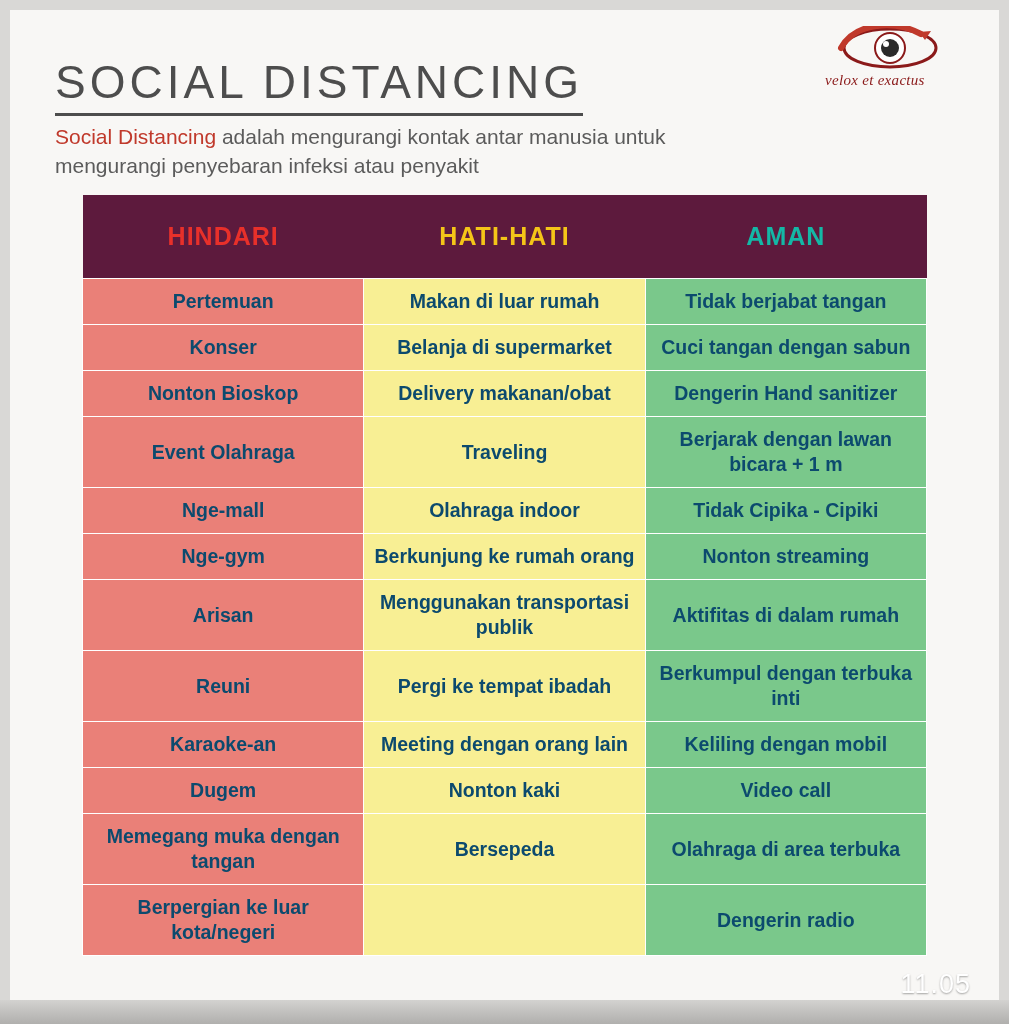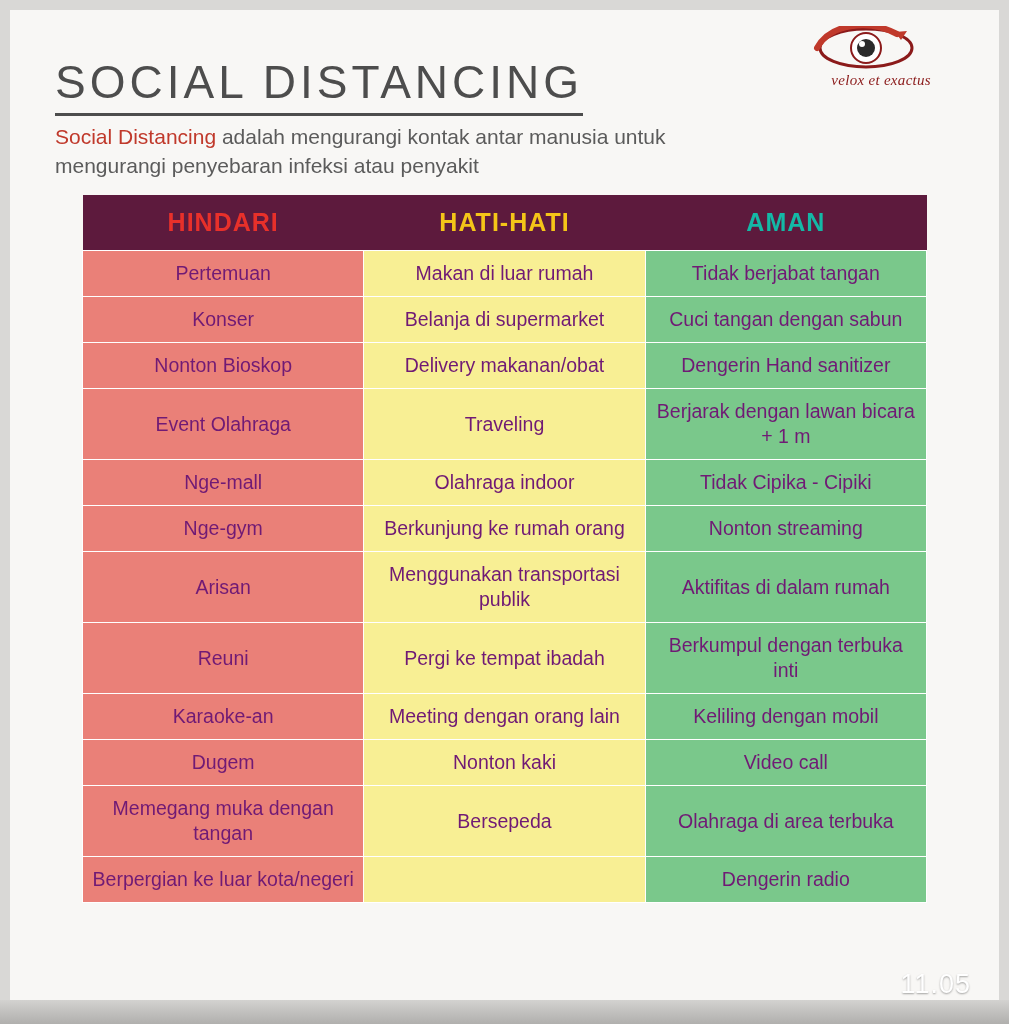--- a/index.html
+++ b/index.html
@@ -49,24 +49,24 @@
     left: 10px;
     top: 10px;
     width: 989px;
     height: 990px;
     background: #f8f7f5;
   }
 
   
   .logo {
     position: absolute;
-    right: 68px;
+    right: 44px;
     top: 16px;
     width: 130px;
-    text-align: right;
+    text-align: left;
   }
   .logo-mark {
     width: 110px;
     height: 44px;
     margin: 0 auto;
     position: relative;
   }
   .logo-tag {
     font-family: "Liberation Serif", serif;
     font-style: italic;
@@ -105,38 +105,39 @@
   table.matrix {
     position: absolute;
     left: 72px;
     top: 185px;
     width: 845px;
     border-collapse: collapse;
     table-layout: fixed;
   }
   table.matrix th {
     background: #5d1a3d;
-    padding: 13px 4px;
+    padding: 27px 4px;
     font-size: 25px;
     font-weight: bold;
     letter-spacing: 1px;
     text-align: center;
   }
   th.h-avoid  { color: #e8302a; }
   th.h-care   { color: #f4c518; margin-top: 39px; }
   th.h-safe   { color: #14b8a6; }
 
   table.matrix td {
     border: 1px solid #ffffff;
     text-align: center;
     font-size: 19.5px;
-    color: #701a75;
+    color: #0c4a6e;
     padding: 10px 8px;
     line-height: 25px;
     vertical-align: middle;
+    font-weight: bold;
   }
   td.c-avoid { background: #ea8078; width: 282px; }
   td.c-care  { background: #f8ef94; width: 282px; }
   td.c-safe  { background: #7ac88b; width: 281px; }
   td.blank   { background: #f8ef94; }
 
   .clock {
     position: absolute;
     right: 38px;
     bottom: 24px;

